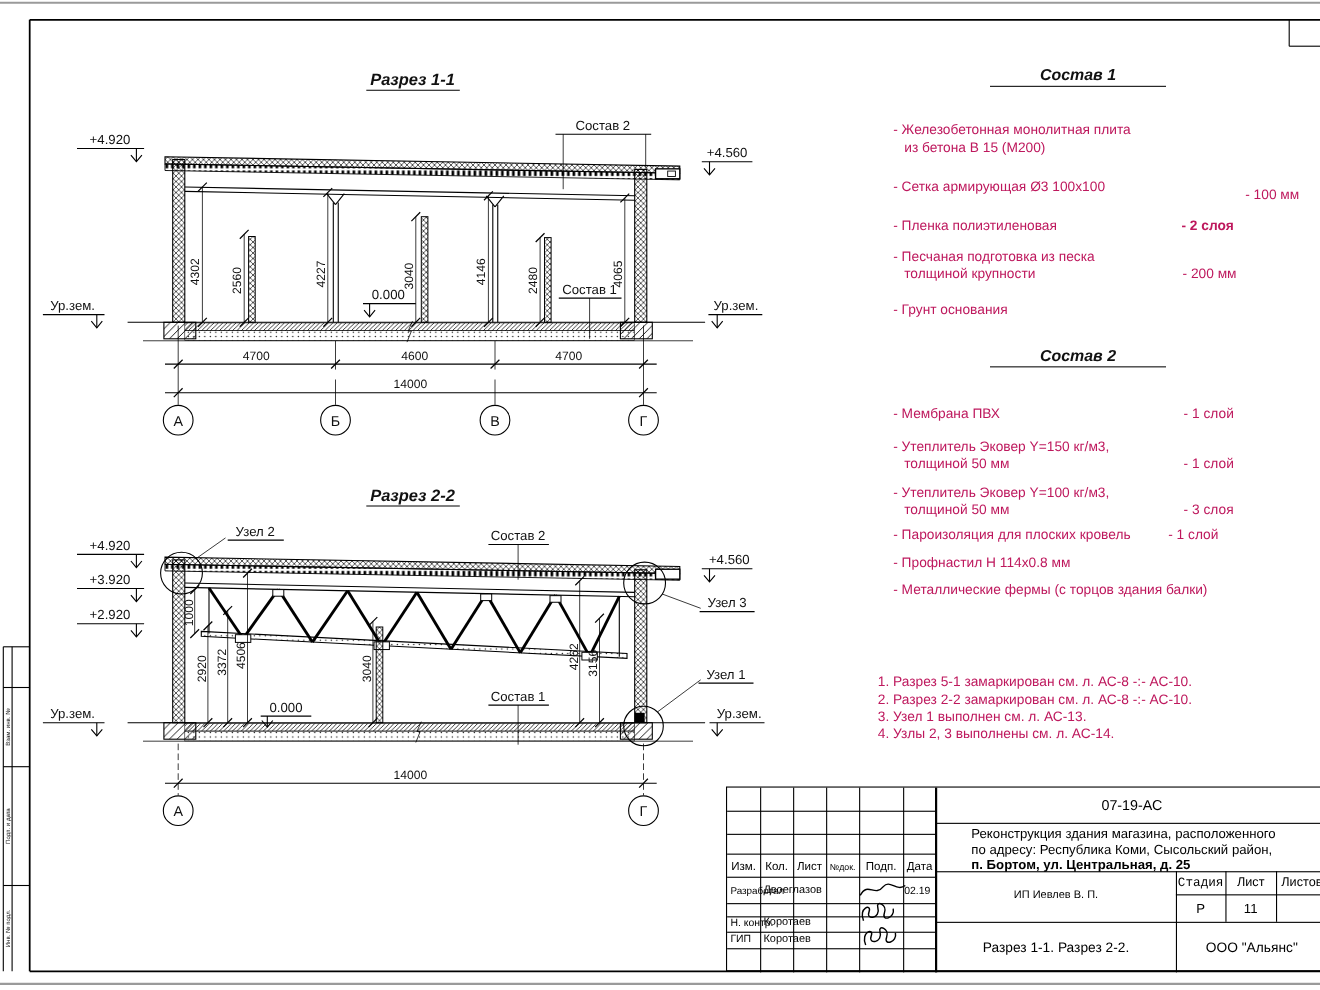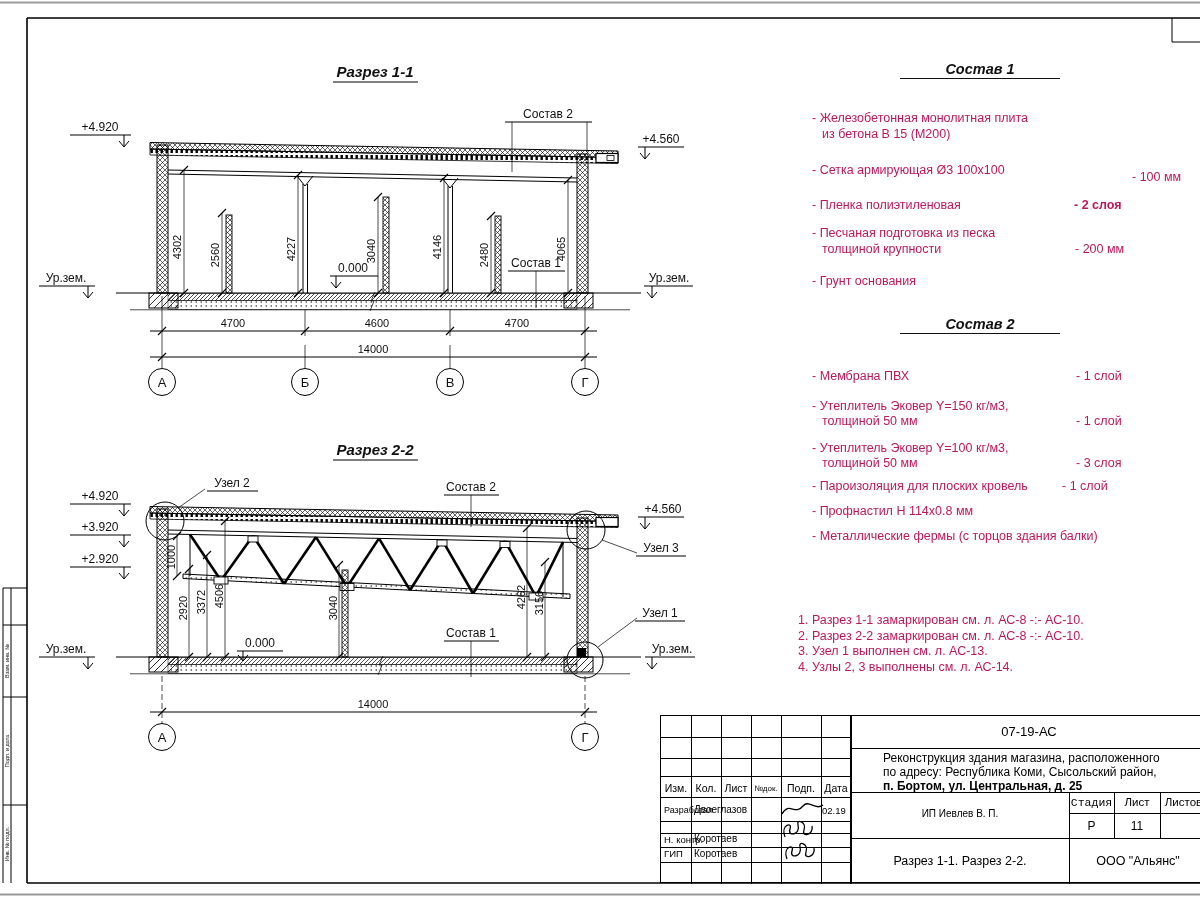--- a/index.html
+++ b/index.html
@@ -413,21 +413,21 @@
   <div class="abs dt" style="left:812px;top:441px;">- Утеплитель Эковер Y=100 кг/м3,</div>
   <div class="abs dt" style="left:822px;top:456px;">толщиной 50 мм</div>
   <div class="abs dt" style="left:1076px;top:456px;">- 3 слоя</div>
   <div class="abs dt" style="left:812px;top:479px;">- Пароизоляция для плоских кровель</div>
   <div class="abs dt" style="left:1062px;top:479px;">- 1 слой</div>
   <div class="abs dt" style="left:812px;top:504px;">- Профнастил Н 114х0.8 мм</div>
   <div class="abs dt" style="left:812px;top:529px;">- Металлические фермы (с торцов здания балки)</div>
 </div>
 
 <div>
-  <div class="abs dt" style="left:798px;top:613px;">1. Разрез 1-1 замаркирован см. л. АС-8 -:- АС-10.</div>
+  <div class="abs dt" style="left:798px;top:613px;">1. Разрез 5-1 замаркирован см. л. АС-8 -:- АС-10.</div>
   <div class="abs dt" style="left:798px;top:629px;">2. Разрез 2-2 замаркирован см. л. АС-8 -:- АС-10.</div>
   <div class="abs dt" style="left:798px;top:644px;">3. Узел 1 выполнен см. л. АС-13.</div>
   <div class="abs dt" style="left:798px;top:660px;">4. Узлы 2, 3 выполнены см. л. АС-14.</div>
 </div>
 
 <div class="abs" style="left:660px;top:715px;width:546px;height:168px;border:1.6px solid #000;box-sizing:border-box;">
 
   <div class="tb-line" style="left:30px;top:0;width:1px;height:168px;"></div>
   <div class="tb-line" style="left:60px;top:0;width:1px;height:168px;"></div>
   <div class="tb-line" style="left:90px;top:0;width:1px;height:168px;"></div>

